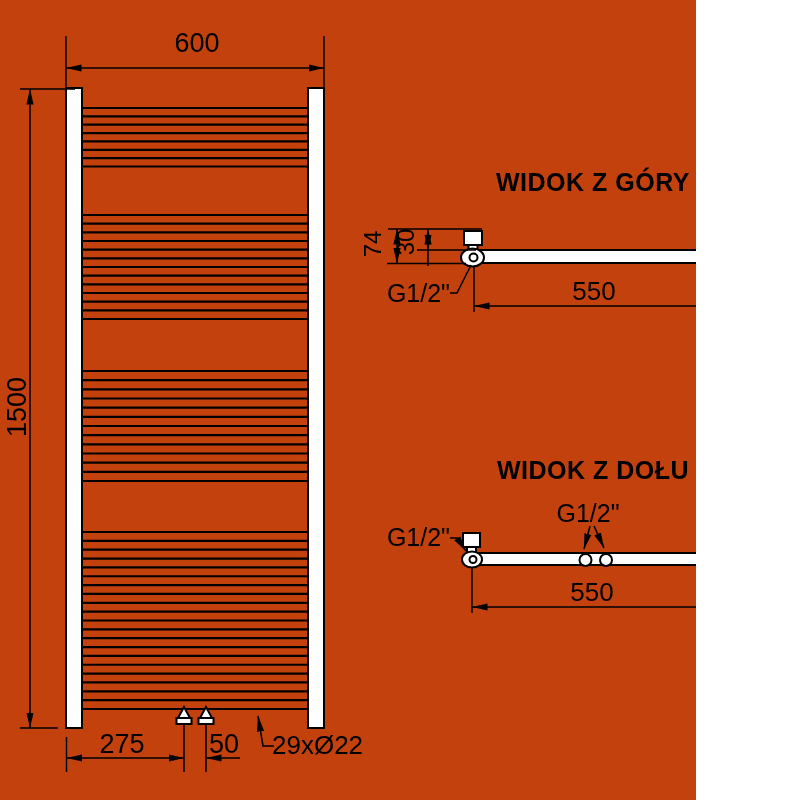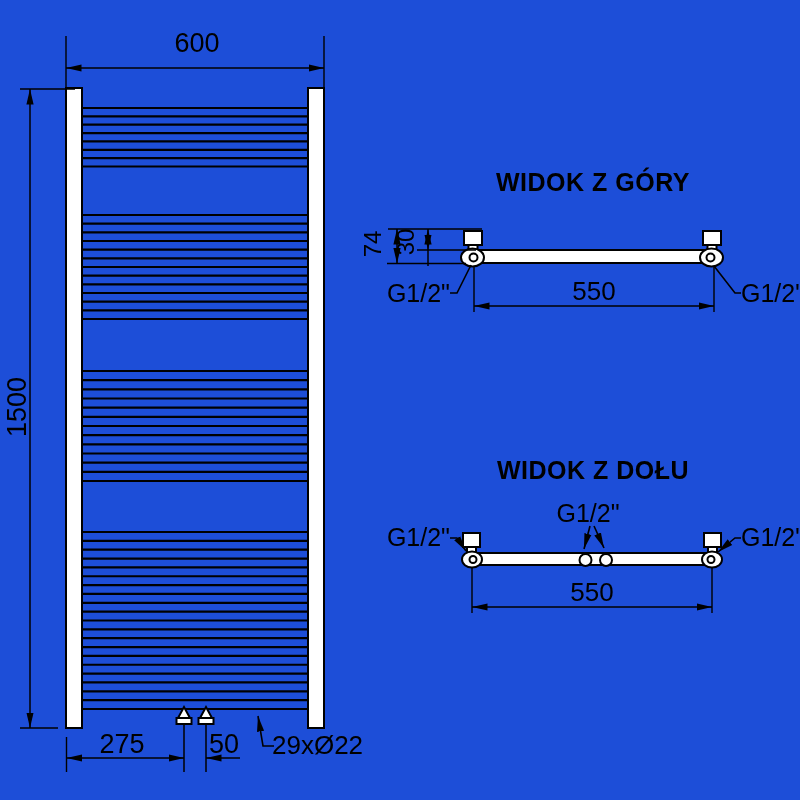--- a/index.html
+++ b/index.html
@@ -1,16 +1,16 @@
 <!DOCTYPE html>
 <html><head>
 <meta charset="utf-8">
 <style>
   html,body{margin:0;padding:0;background:#ffffff;}
-  #canvas{position:relative;width:800px;height:800px;background:#1d4ed8;overflow:hidden;}
+  #canvas{position:relative;width:672px;height:800px;background:#c2410c;overflow:hidden;padding-left:24px;}
   svg{position:absolute;left:0;top:0;}
   .shape{stroke:#000;stroke-width:2;fill:#fff;}
   .rung{stroke:#000;stroke-width:2.2;}
   .dim{stroke:#000;stroke-width:1.5;fill:none;}
   .ext{stroke:#000;stroke-width:1.4;fill:none;}
   .leader{stroke:#000;stroke-width:1.6;fill:none;}
   text{font-family:"Liberation Sans", sans-serif;fill:#000;}
   .t-dim{font-size:27px;}
   .t-dim2{font-size:26px;}
   .t-conn{font-size:25px;}

